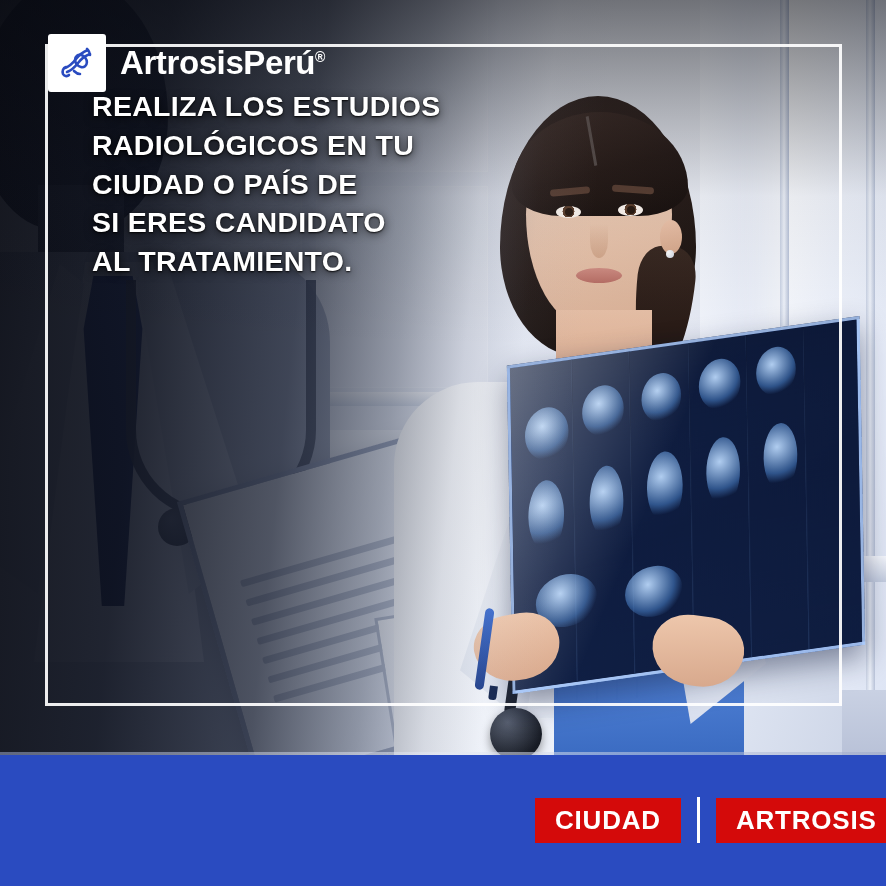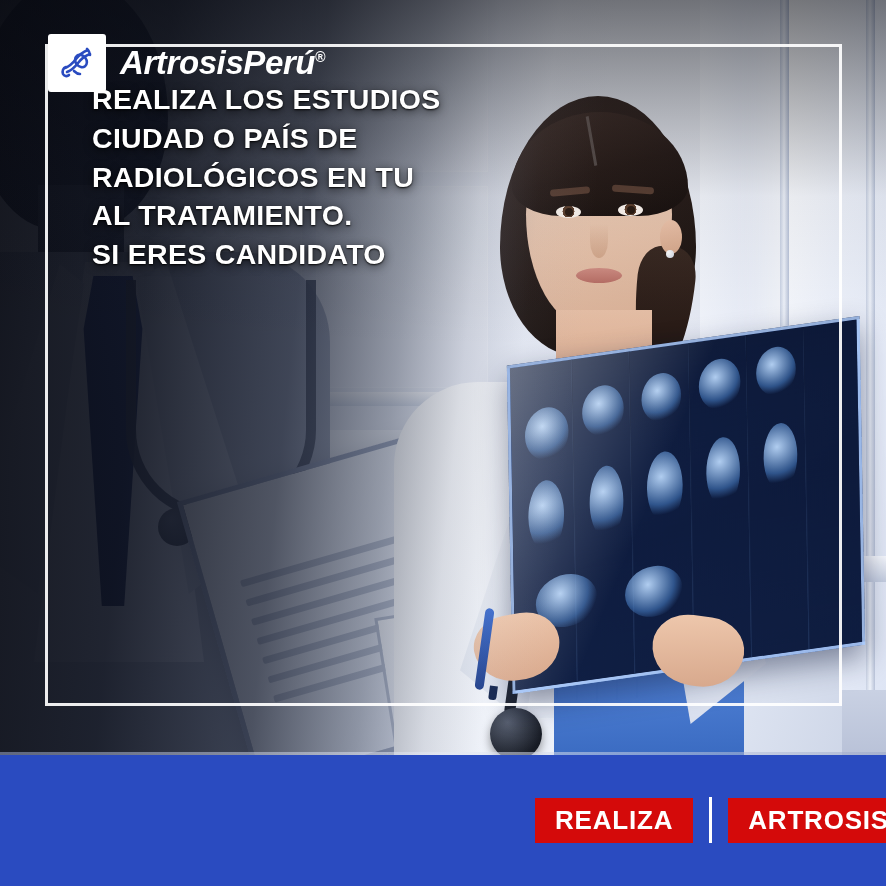--- a/index.html
+++ b/index.html
@@ -291,21 +291,21 @@
   
   .frame{
     position:absolute;left:45px;top:44px;width:797px;height:662px;
     border:3px solid rgba(255,255,255,.92);
     box-sizing:border-box;
     pointer-events:none;
   }
 
   
   .headline{
-    position:absolute;left:92px;top:80px;width:380px;
+    position:absolute;left:92px;top:87px;width:380px;
     color:#fff;
     font-weight:800;
     font-size:28.5px;
     line-height:38.8px;
     letter-spacing:.3px;
     text-transform:uppercase;
     text-shadow:0 2px 10px rgba(0,0,0,.75), 0 1px 2px rgba(0,0,0,.9);
   }
   .headline .ln{display:block;white-space:nowrap;}
 
@@ -322,21 +322,21 @@
   }
 
   .logo{
     position:absolute;left:48px;top:34px;display:flex;align-items:center;gap:14px;
   }
   .logo-mark{
     width:58px;height:58px;background:#fff;border-radius:3px;
     display:flex;align-items:center;justify-content:center;
     flex:0 0 auto;
   }
-  .logo-text{display:flex;flex-direction:column;justify-content:center;font-style:italic;}
+  .logo-text{display:flex;flex-direction:column;justify-content:center;}
   .logo-title{
     color:#fff;font-size:33px;font-weight:800;line-height:1.03;letter-spacing:-.4px;
     white-space:nowrap;
   }
   .logo-reg{font-size:14px;vertical-align:super;font-weight:700;}
   .logo-sub{
     display:flex;align-items:center;gap:9px;margin-top:3px;
   }
   .logo-rule{width:78px;height:3px;background:#fff;flex:0 0 auto;}
   .logo-subtext{
@@ -467,24 +467,24 @@
     <div class="pen-tip"></div>
 
     <div class="overlay"></div>
     <div class="overlay-top"></div>
   </div>
 
   <div class="frame"></div>
 
   <div class="headline">
     <span class="ln">REALIZA LOS ESTUDIOS</span>
+    <span class="ln">RADIOLÓGICOS EN TU</span>
     <span class="ln">CIUDAD O PAÍS DE</span>
-    <span class="ln">RADIOLÓGICOS EN TU</span>
+    <span class="ln">SI ERES CANDIDATO</span>
     <span class="ln">AL TRATAMIENTO.</span>
-    <span class="ln">SI ERES CANDIDATO</span>
   </div>
 
   <div class="banner">
     <div class="banner-topline"></div>
   </div>
 
   <div class="logo">
     <div class="logo-mark">
       <svg width="46" height="46" viewBox="0 0 46 46" aria-hidden="true">
         <g fill="none" stroke="#2a4bc0" stroke-width="2.6" stroke-linecap="round" stroke-linejoin="round">
@@ -496,18 +496,18 @@
           <path d="M20 31 C22 33 24 34 26 34"></path>
         </g>
       </svg>
     </div>
     <div class="logo-text">
       <div class="logo-title"><span>ArtrosisPerú</span><span class="logo-reg">®</span></div>
     </div>
   </div>
 
   <div class="badges">
-    <div class="badge">REALIZA</div>
+    <div class="badge">CIUDAD</div>
     <div class="badge-divider"></div>
     <div class="badge">ARTROSIS</div>
   </div>
 
 </div>
 
 </body></html>

